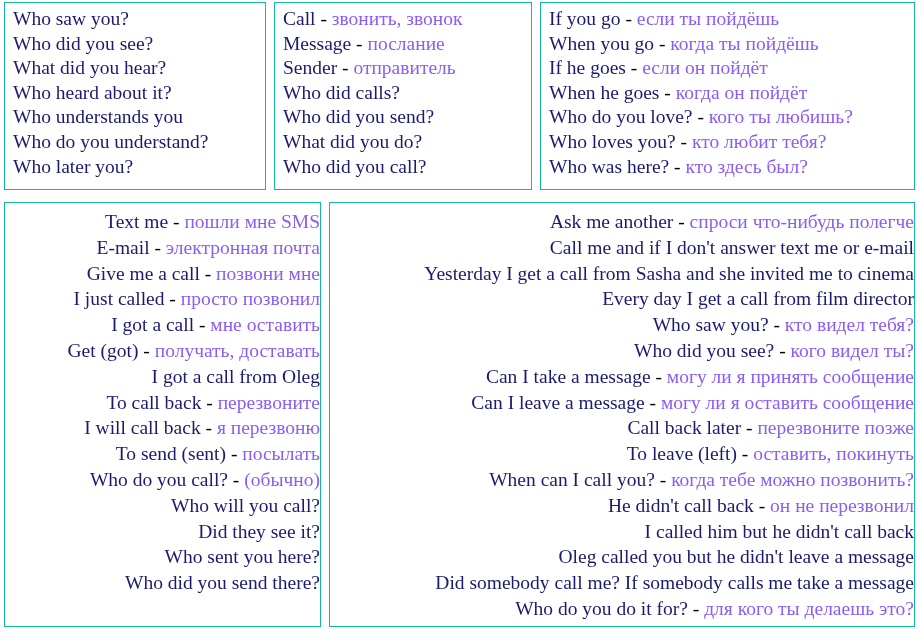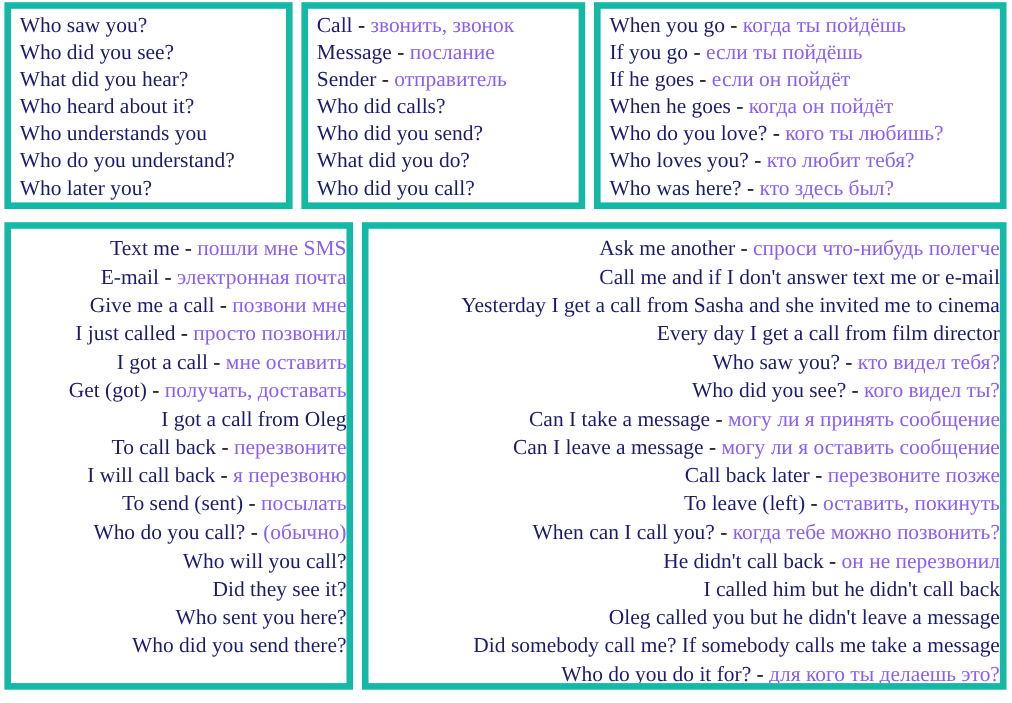--- a/index.html
+++ b/index.html
@@ -15,21 +15,21 @@
   }
   #sheet {
     position: relative;
     width: 920px;
     height: 639px;
     background: #ffffff;
   }
   .box {
     position: absolute;
     box-sizing: border-box;
-    border: 6px solid #14b8a6;
+    border: 1px solid #14b8a6;
     background: #ffffff;
     overflow: hidden;
   }
   .lines {
     padding: 4px 0 2px 8px;
   }
   .line {
     white-space: nowrap;
     font-size: 19.5px;
     line-height: 24.6px;
@@ -84,22 +84,22 @@
         <div class="line"><span class="en">Sender</span><span class="sep"> - </span><span class="ru">отправитель</span></div>
         <div class="line"><span class="en">Who did calls?</span></div>
         <div class="line"><span class="en">Who did you send?</span></div>
         <div class="line"><span class="en">What did you do?</span></div>
         <div class="line"><span class="en">Who did you call?</span></div>
       </div>
   </div>
 
   <div class="box" id="box-top-3">
     <div class="lines">
+        <div class="line"><span class="en">If you go</span><span class="sep"> - </span><span class="ru">если ты пойдёшь</span></div>
         <div class="line"><span class="en">When you go</span><span class="sep"> - </span><span class="ru">когда ты пойдёшь</span></div>
-        <div class="line"><span class="en">If you go</span><span class="sep"> - </span><span class="ru">если ты пойдёшь</span></div>
         <div class="line"><span class="en">If he goes</span><span class="sep"> - </span><span class="ru">если он пойдёт</span></div>
         <div class="line"><span class="en">When he goes</span><span class="sep"> - </span><span class="ru">когда он пойдёт</span></div>
         <div class="line"><span class="en">Who do you love?</span><span class="sep"> - </span><span class="ru">кого ты любишь?</span></div>
         <div class="line"><span class="en">Who loves you?</span><span class="sep"> - </span><span class="ru">кто любит тебя?</span></div>
         <div class="line"><span class="en">Who was here?</span><span class="sep"> - </span><span class="ru">кто здесь был?</span></div>
       </div>
   </div>
 
   <div class="box" id="box-bot-1">
     <div class="lines">

